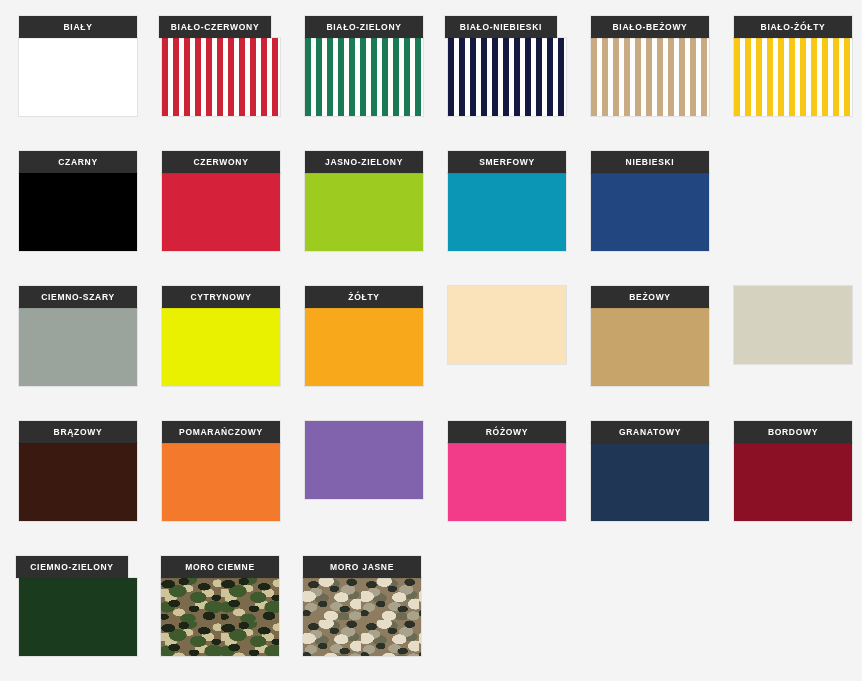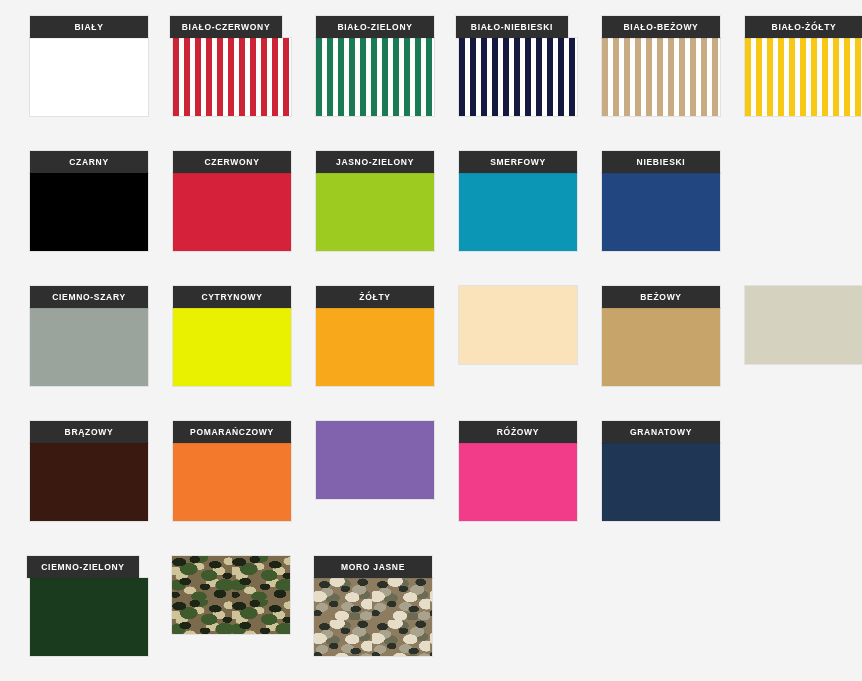--- a/index.html
+++ b/index.html
@@ -19,21 +19,21 @@
     position: relative;
     width: 862px;
     height: 681px;
     box-sizing: border-box;
     padding: 16px 0 0 0;
   }
 
   .swatch-row {
     display: flex;
     justify-content: flex-start;
-    padding-left: 30px;
+    padding-left: 19px;
     margin-bottom: 16px;
     height: 119px;
   }
   .swatch-row.row-last {
     margin-bottom: 0;
   }
 
   .swatch-card {
     width: 118px;
     margin-right: 25px;
@@ -228,27 +228,32 @@
         <div class="swatch-fill" style="background: rgb(128, 99, 172);"></div>
       </div>
       <div class="swatch-card">
         <div class="swatch-label">RÓŻOWY</div>
         <div class="swatch-fill" style="background: rgb(242, 60, 138);"></div>
       </div>
       <div class="swatch-card">
         <div class="swatch-label">GRANATOWY</div>
         <div class="swatch-fill" style="background: rgb(31, 54, 85);"></div>
       </div>
+      <div class="swatch-card">
+        <div class="swatch-label">BORDOWY</div>
+        <div class="swatch-fill" style="background: rgb(139, 16, 38);"></div>
+      </div>
     </div>
     <div class="swatch-row row-last">
       <div class="swatch-card">
         <div class="swatch-label overflow">CIEMNO-ZIELONY</div>
         <div class="swatch-fill" style="background: rgb(27, 59, 30);"></div>
       </div>
       <div class="swatch-card">
+        <div class="swatch-label">MORO CIEMNE</div>
         <div class="swatch-fill camo camo-dark"></div>
       </div>
       <div class="swatch-card">
         <div class="swatch-label">MORO JASNE</div>
         <div class="swatch-fill camo camo-light"></div>
       </div>
     </div>
   </div>
 
 </body></html>

